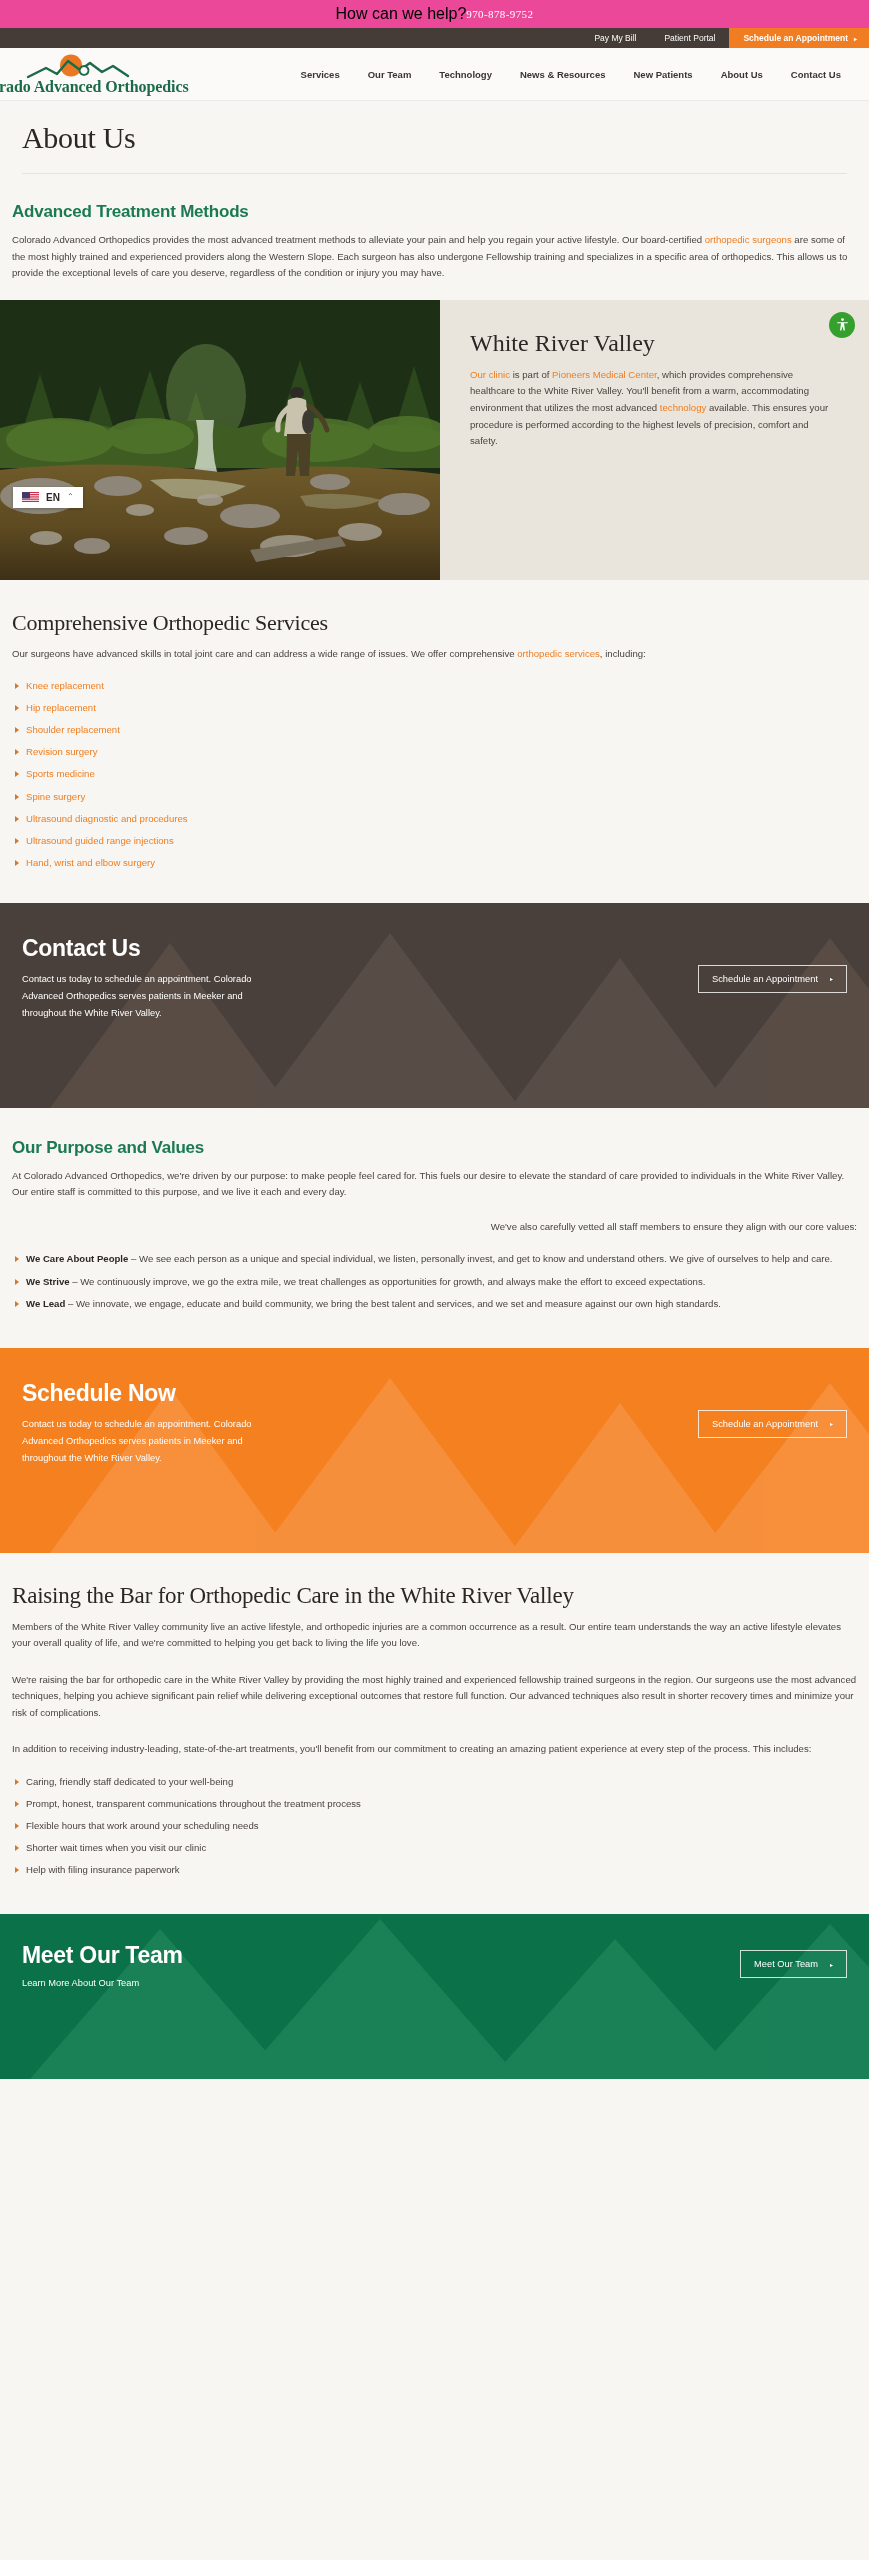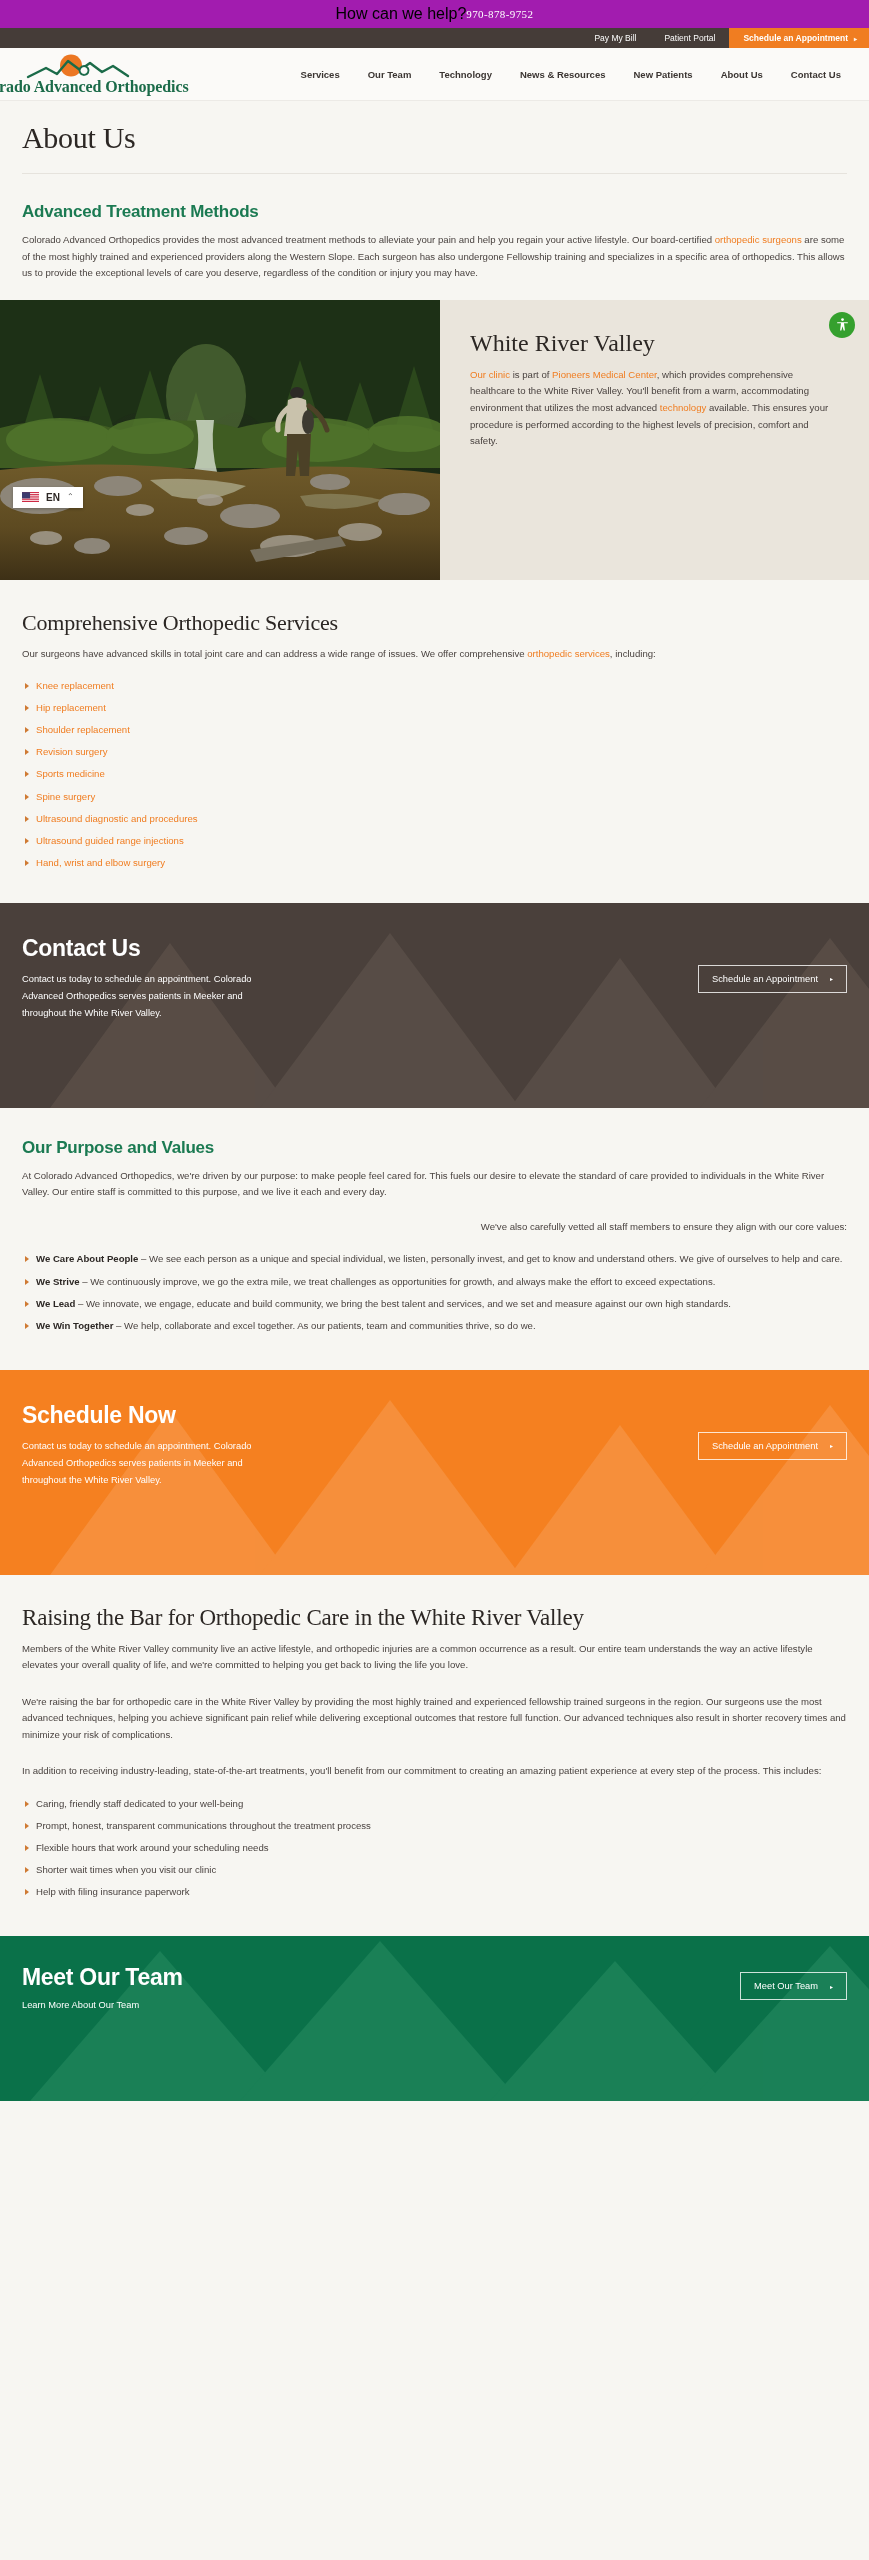--- a/index.html
+++ b/index.html
@@ -5,21 +5,21 @@
   * { box-sizing: border-box; margin: 0; padding: 0; }
   html, body {
     width: 869px;
     background: #f7f6f2;
     font-family: "Liberation Sans", sans-serif;
   }
   body { width: 869px; height: 2560px; position: relative; overflow: hidden; }
 
   
   .topbar {
-    background: #a21caf;
+    background: #ec4899;
     height: 28px;
     display: flex;
     align-items: center;
     justify-content: center;
     gap: 0;
   }
   .topbar-phone {
     color: #ffffff;
     font-size: 11px;
     font-family: "Liberation Serif", serif;
@@ -90,21 +90,21 @@
   .page-title {
     font-family: "Liberation Serif", serif;
     font-size: 30px;
     font-weight: normal;
     color: #2c2724;
     letter-spacing: -0.3px;
   }
   .divider { border-top: 1px solid #e6e3dd; margin: 18px 22px 0 22px; }
 
   
-  .wrap { padding: 0 22px; }
+  .wrap { padding: 0 12px; }
   .h2-green {
     color: #1b7a52;
     font-size: 17px;
     font-weight: bold;
     letter-spacing: -0.2px;
     margin-bottom: 10px;
   }
   .h2-serif {
     font-family: "Liberation Serif", serif;
     font-size: 22px;
@@ -421,21 +421,20 @@
 </div>
 
 <div class="wrap section-pad">
   <h2 class="h2-green">Our Purpose and Values</h2>
   <p class="body">At Colorado Advanced Orthopedics, we're driven by our purpose: to make people feel cared for. This fuels our desire to elevate the standard of care provided to individuals in the White River Valley. Our entire staff is committed to this purpose, and we live it each and every day.</p>
   <p class="body" style="margin-top:18px;text-align:right;">We've also carefully vetted all staff members to ensure they align with our core values:</p>
   <ul class="bul">
     <li><b>We Care About People</b><span> – We see each person as a unique and special individual, we listen, personally invest, and get to know and understand others. We give of ourselves to help and care.</span></li>
     <li><b>We Strive</b><span> – We continuously improve, we go the extra mile, we treat challenges as opportunities for growth, and always make the effort to exceed expectations.</span></li>
     <li><b>We Lead</b><span> – We innovate, we engage, educate and build community, we bring the best talent and services, and we set and measure against our own high standards.</span></li>
-    <li><b>We Win Together</b><span> – We help, collaborate and excel together. As our patients, team and communities thrive, so do we.</span></li>
   </ul>
 </div>
 
 <div class="band band-orange">
   <svg class="mtns" viewBox="0 0 869 205" preserveAspectRatio="none">
     <rect width="869" height="205" fill="#f58020"></rect>
     <g fill="#f79444" opacity=".75">
       <polygon points="170,40 290,205 50,205"></polygon>
       <polygon points="390,30 520,205 260,205"></polygon>
       <polygon points="620,55 730,205 510,205"></polygon>

